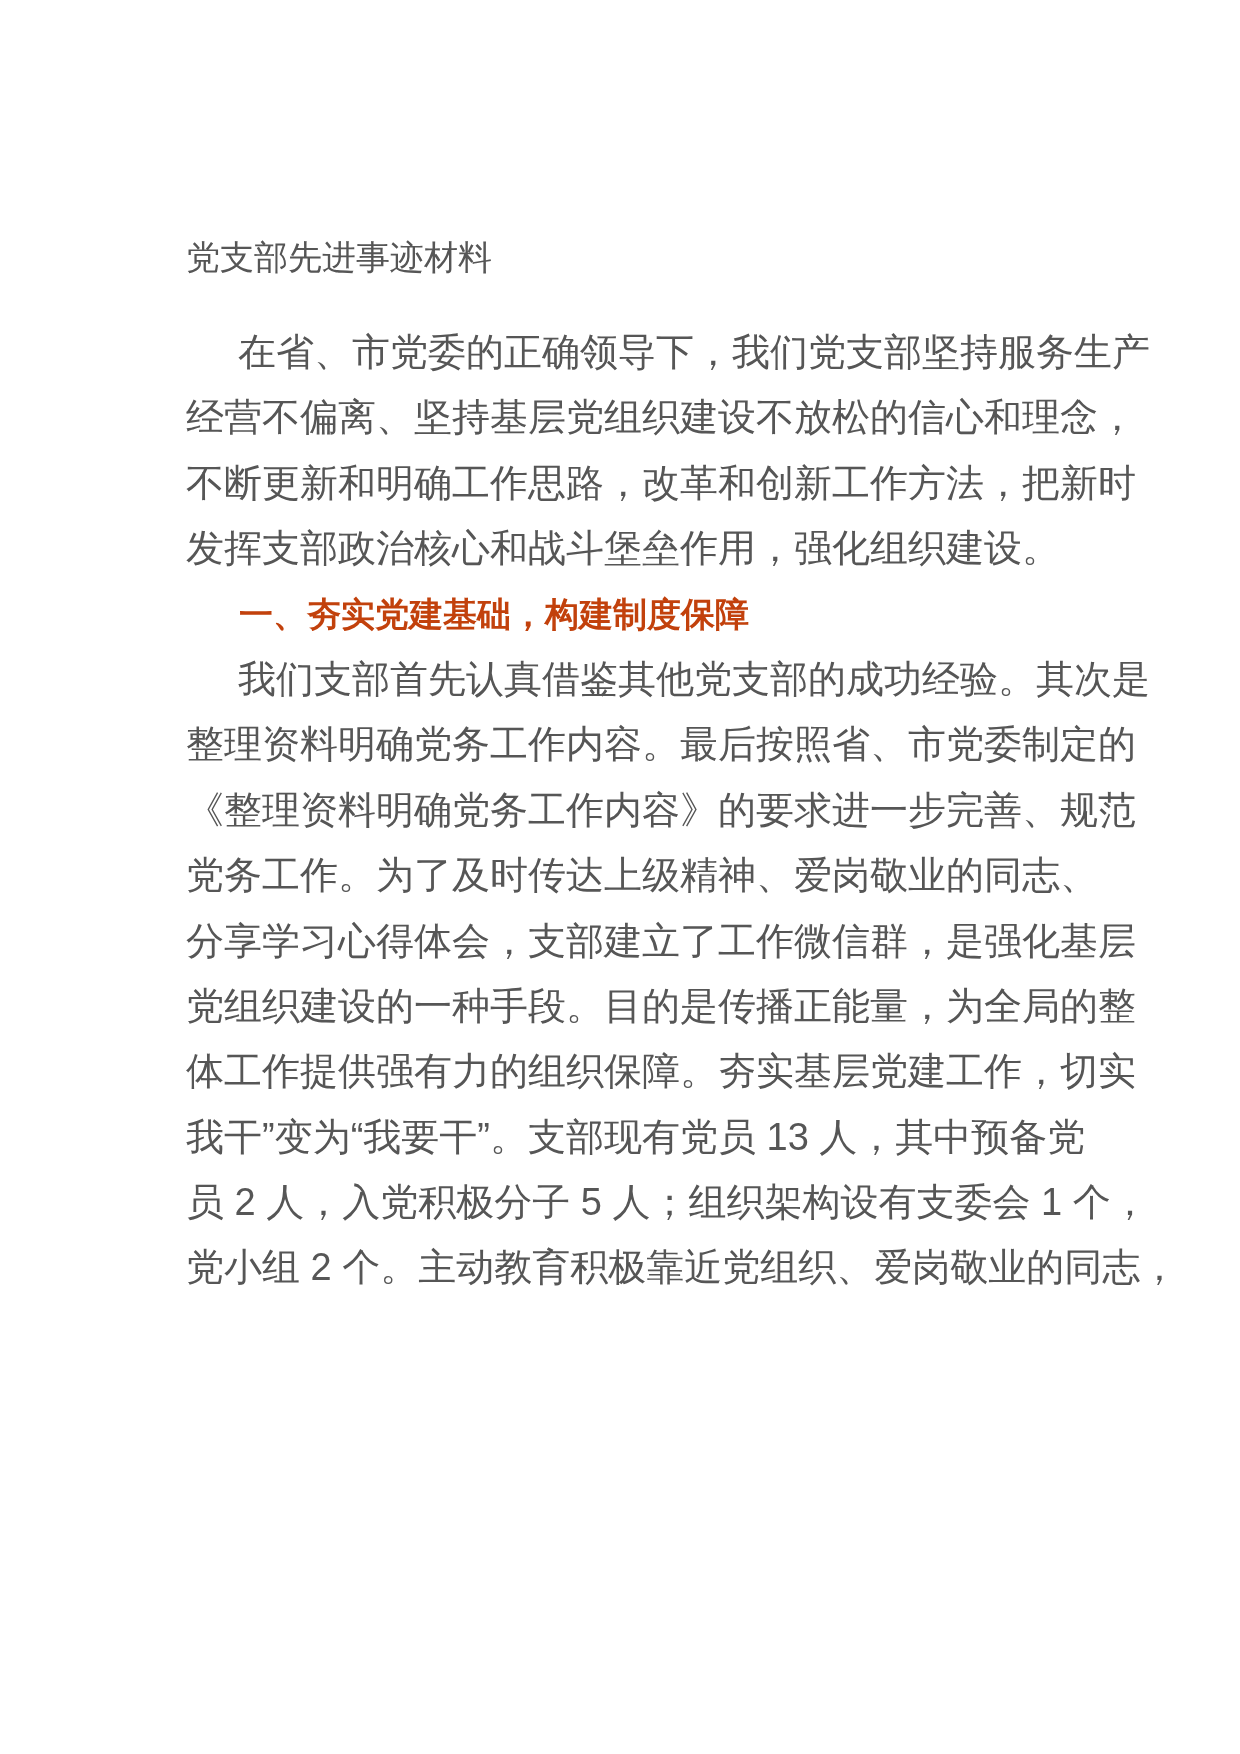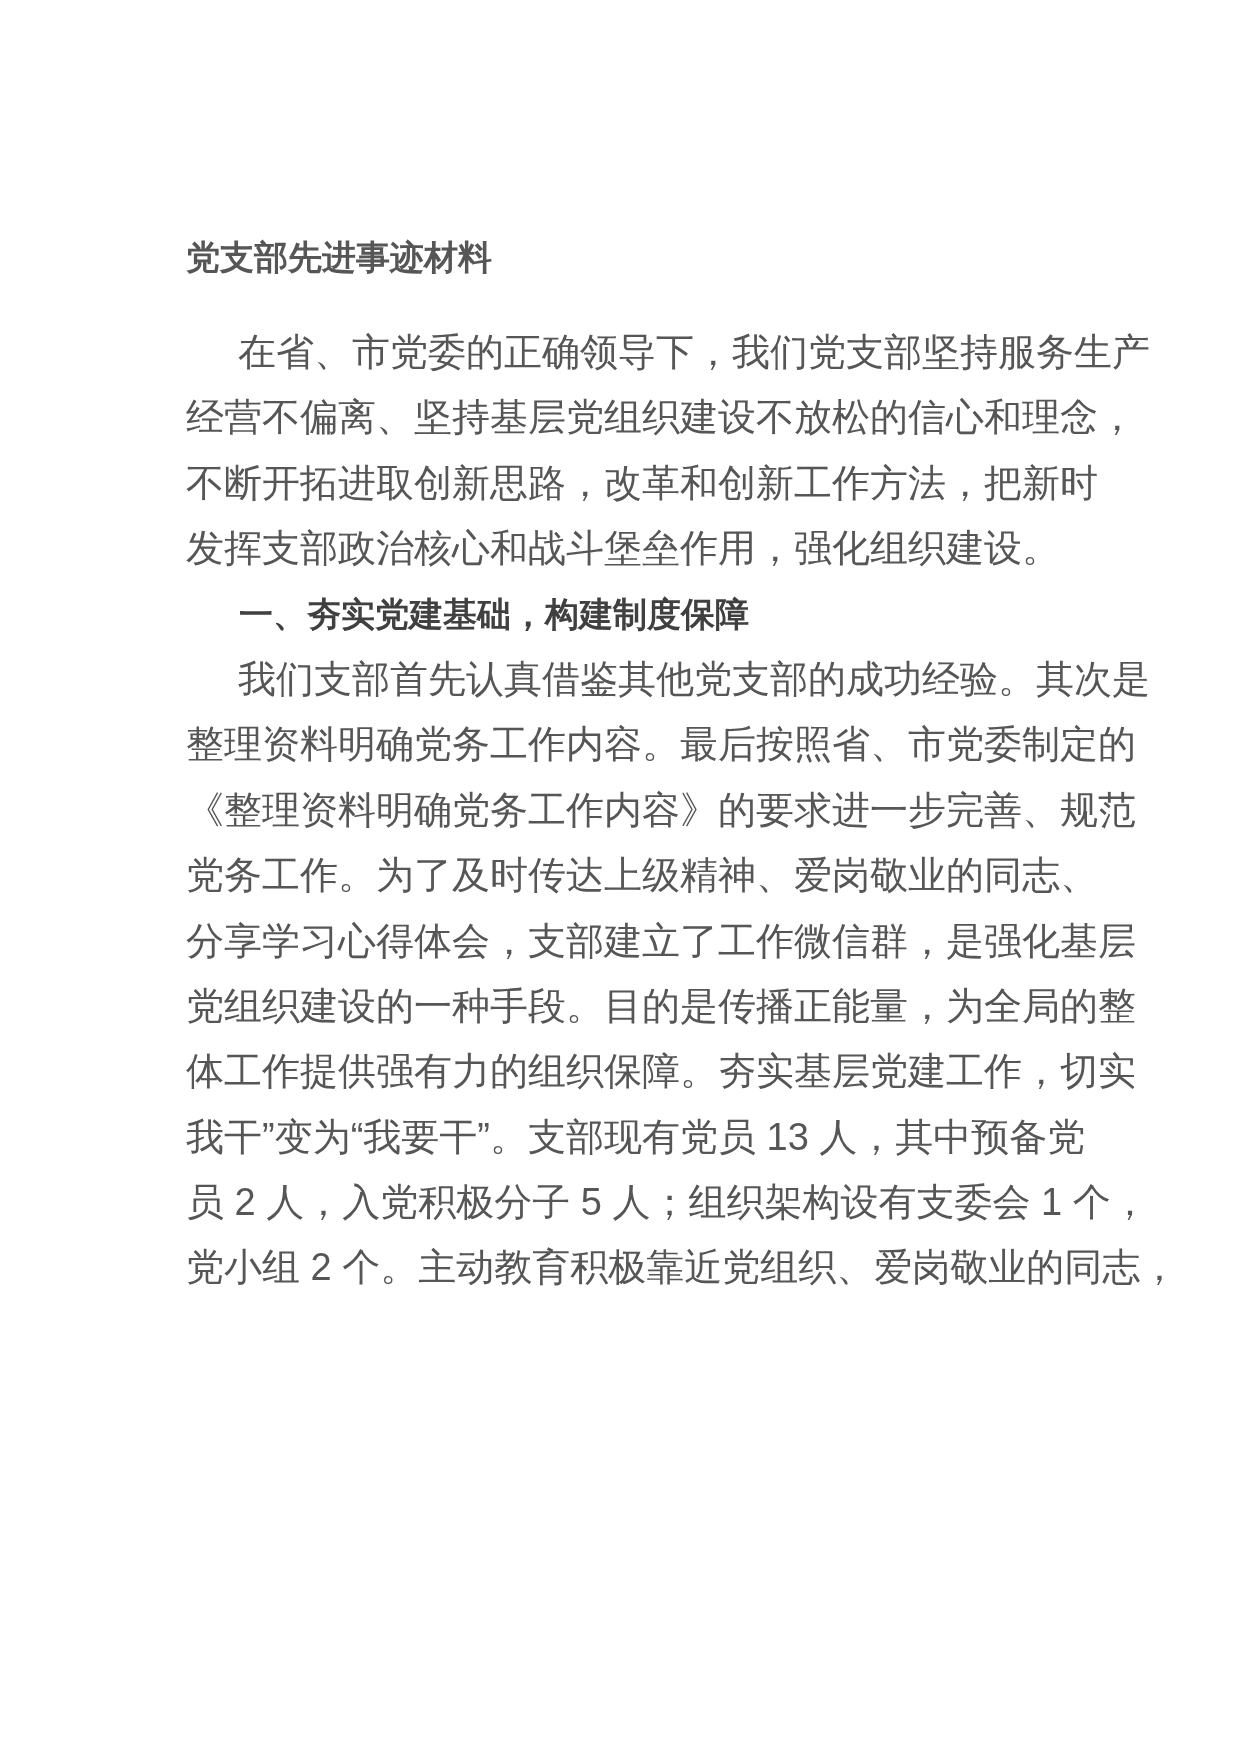--- a/index.html
+++ b/index.html
@@ -16,21 +16,21 @@
   .page {
     width: 1240px;
     height: 1754px;
     background: #ffffff;
     box-sizing: border-box;
     padding: 225px 188px 0 186px;
   }
   .title {
     margin: 0 0 30px 0;
     font-size: 34px;
-    font-weight: 700;
+    font-weight: 400;
     line-height: 65px;
     height: 65px;
     color: #565656;
     letter-spacing: 0;
     white-space: nowrap;
   }
   .paragraph {
     margin: 0;
   }
   .line {
@@ -47,37 +47,37 @@
     padding-left: 52px;
   }
   .line.final {
     text-align: center;
     text-align-last: left;
   }
   .heading {
     margin: 0 0 0 53px;
     font-size: 34px;
     font-weight: 700;
-    color: #404040;
+    color: #c2410c;
     height: 65.4px;
     line-height: 65.4px;
     white-space: nowrap;
     letter-spacing: 0;
   }
 </style>
 </head>
 <body>
 
 <div class="page">
   <h1 class="title">党支部先进事迹材料</h1>
   <div id="doc-blocks">
       <div class="paragraph">
         <div class="line first">在省、市党委的正确领导下，我们党支部坚持服务生产</div>
         <div class="line">经营不偏离、坚持基层党组织建设不放松的信心和理念，</div>
-        <div class="line">不断开拓进取创新思路，改革和创新工作方法，把新时</div>
+        <div class="line">不断更新和明确工作思路，改革和创新工作方法，把新时</div>
         <div class="line final">发挥支部政治核心和战斗堡垒作用，强化组织建设。</div>
       </div>
       <h2 class="heading">一、夯实党建基础，构建制度保障</h2>
       <div class="paragraph">
         <div class="line first">我们支部首先认真借鉴其他党支部的成功经验。其次是</div>
         <div class="line">整理资料明确党务工作内容。最后按照省、市党委制定的</div>
         <div class="line">《整理资料明确党务工作内容》的要求进一步完善、规范</div>
         <div class="line">党务工作。为了及时传达上级精神、爱岗敬业的同志、</div>
         <div class="line">分享学习心得体会，支部建立了工作微信群，是强化基层</div>
         <div class="line">党组织建设的一种手段。目的是传播正能量，为全局的整</div>

